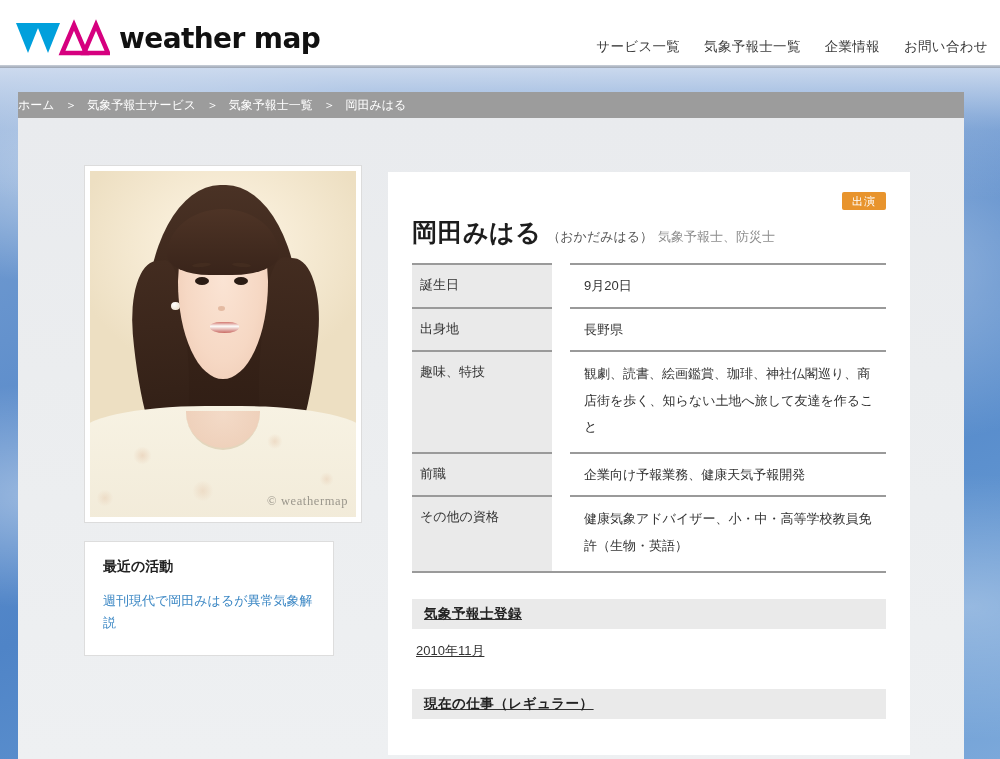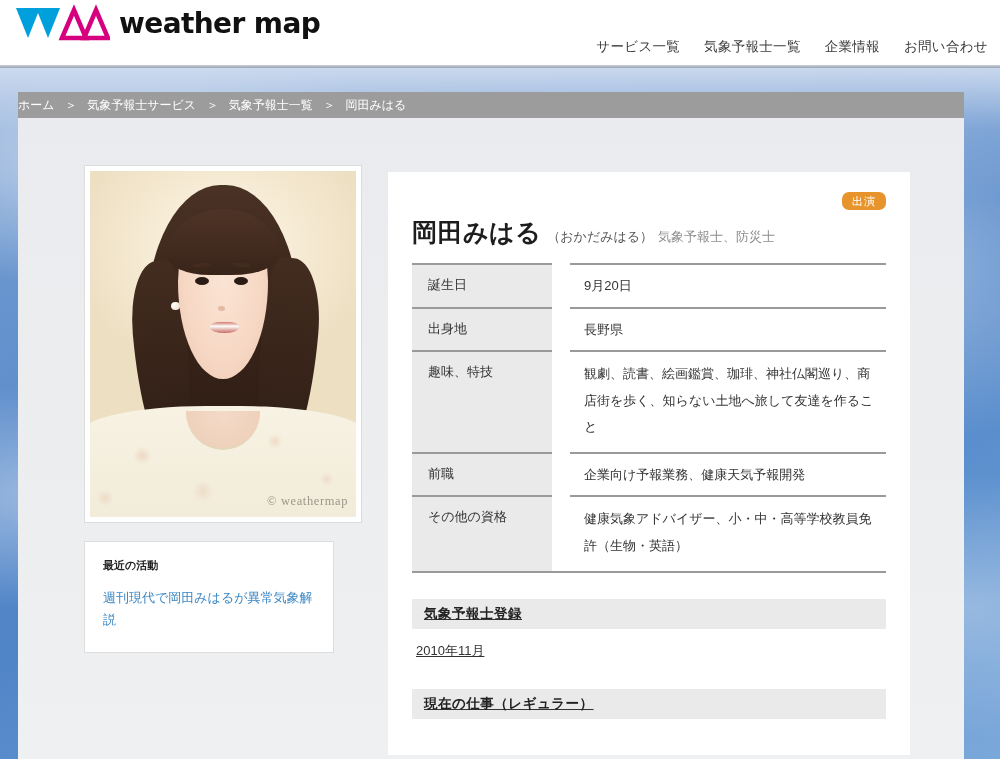--- a/index.html
+++ b/index.html
@@ -49,21 +49,21 @@
   }
   #header::after {
     content: "";
     position: absolute;
     left: 0; bottom: 0; width: 100%; height: 3px;
     background: linear-gradient(180deg, #c9cfd8 0%, #9aa4b3 100%);
   }
 
   #logo {
     position: absolute;
-    left: 14px; top: 2px;
+    left: 14px; top: 17px;
     display: flex;
     align-items: center;
     gap: 9px;
     height: 42px;
   }
   #logo-mark { display: block; }
   #logo-text {
     font-size: 28px;
     font-weight: bold;
     letter-spacing: -0.6px;
@@ -235,21 +235,21 @@
   }
 
   #activity-box {
     margin-top: 18px;
     width: 250px;
     background: #ffffff;
     border: 1px solid #dddddd;
     padding: 16px 18px 20px 18px;
   }
   #activity-title {
-    font-size: 11px;
+    font-size: 14px;
     font-weight: bold;
     color: #222222;
     margin-bottom: 14px;
   }
   .activity-link {
     display: block;
     font-size: 13px;
     line-height: 1.72;
     color: #3b87c4;
     text-decoration: none;
@@ -271,21 +271,21 @@
     justify-content: flex-end;
     height: 18px;
     margin-bottom: 6px;
   }
   #status-badge {
     background: #e8942d;
     color: #ffffff;
     font-size: 11px;
     line-height: 18px;
     padding: 0 10px;
-    border-radius: 7px;
+    border-radius: 2px;
     font-weight: normal;
     letter-spacing: 1px;
   }
 
   #name-block {
     display: flex;
     align-items: baseline;
     flex-wrap: wrap;
     padding-bottom: 14px;
     gap: 2px;
@@ -315,21 +315,21 @@
   }
   #profile-table th {
     width: 140px;
     background: #eaeaea;
     border-top: 2px solid #9a9a9a;
     text-align: left;
     vertical-align: top;
     font-weight: normal;
     font-size: 13px;
     color: #333333;
-    padding: 11px 0 11px 16px;
+    padding: 11px 0 11px 8px;
   }
   #profile-table td {
     border-top: 2px solid #9a9a9a;
     vertical-align: top;
     font-size: 13px;
     color: #333333;
     line-height: 2.05;
     padding: 9px 4px 11px 14px;
   }
   #profile-table tr:last-child th,

